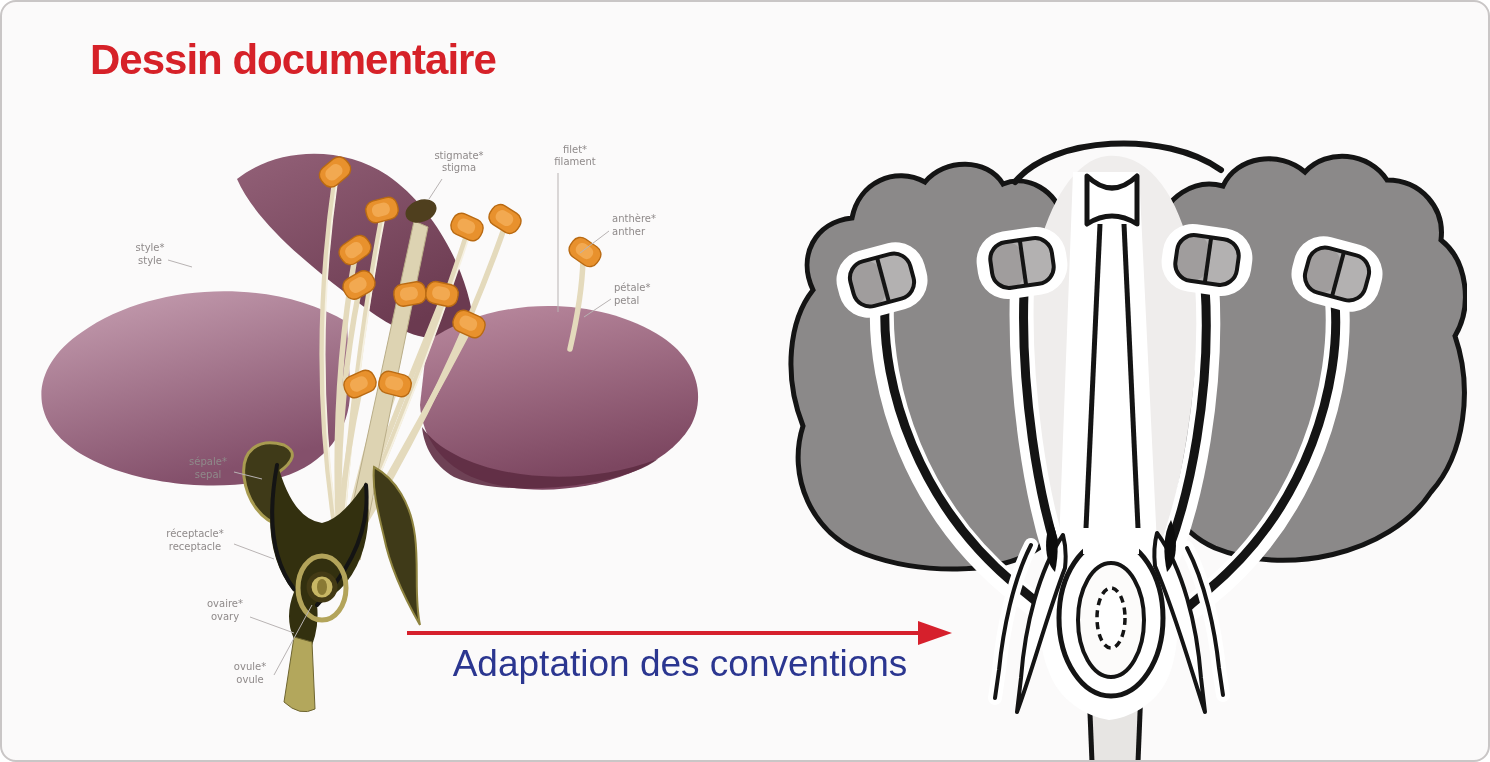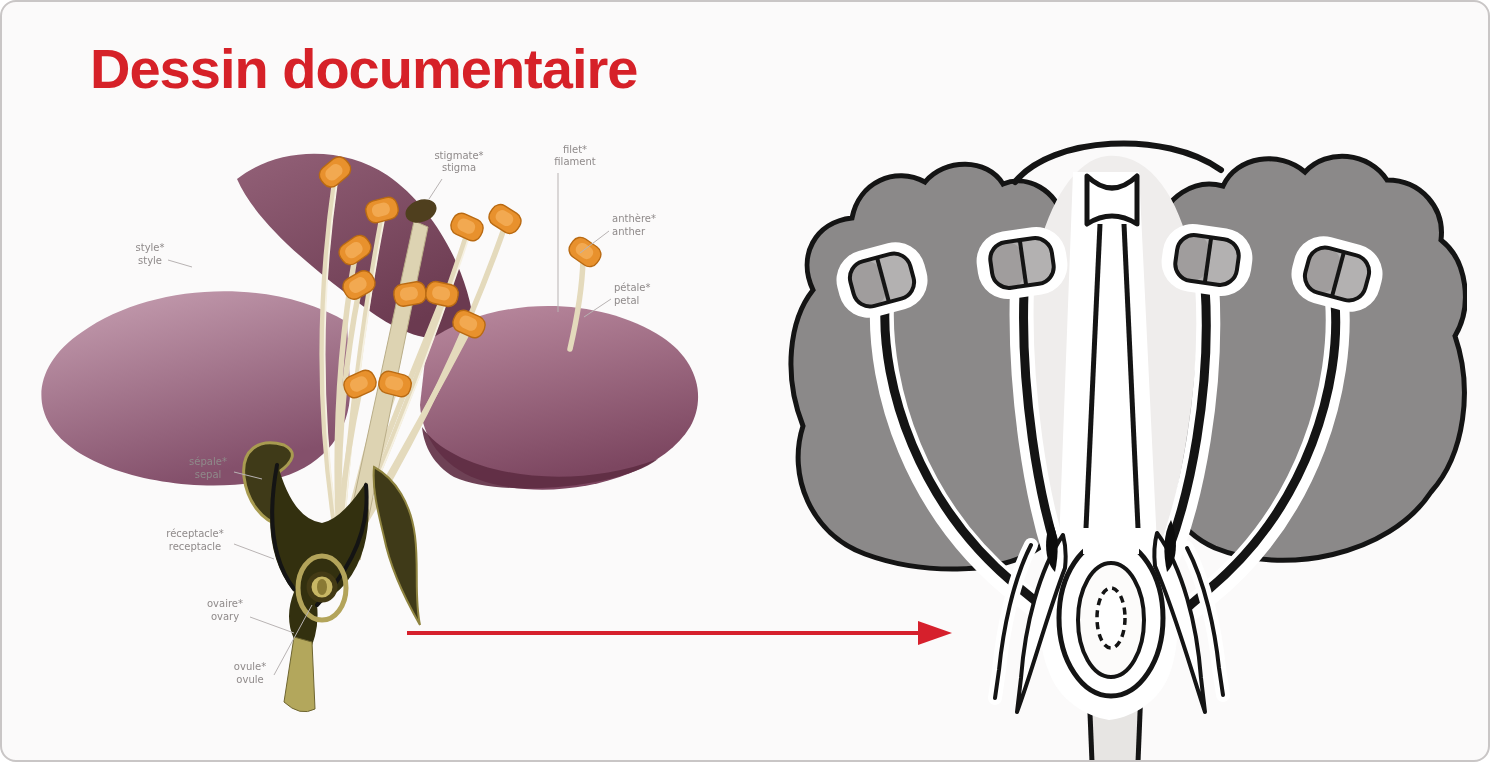--- a/index.html
+++ b/index.html
@@ -1,20 +1,20 @@
 <!DOCTYPE html>
 <html><head>
 <meta charset="utf-8">
 <style>
   html,body{margin:0;padding:0;}
   body{width:1490px;height:762px;position:relative;background:#ffffff;
        font-family:"Liberation Sans",sans-serif;}
   .page{position:absolute;inset:0;background:#fbfafa;border:2px solid #c9c6c6;
         border-radius:16px;box-sizing:border-box;overflow:hidden;}
-  .title{position:absolute;left:88px;top:34px;font-weight:bold;font-size:56px;
+  .title{position:absolute;left:88px;top:34px;font-weight:bold;font-size:42px;
          letter-spacing:-1px;color:#d62128;white-space:nowrap;}
   .caption{position:absolute;left:398px;top:641px;width:560px;text-align:center;
            font-size:37px;color:#2b3690;white-space:nowrap;}
   .doc-svg{position:absolute;left:20px;top:125px;}
   .sch-svg{position:absolute;left:765px;top:118px;}
   .arrow-svg{position:absolute;left:400px;top:613px;}
   .lbl{font-family:"DejaVu Sans",sans-serif;font-size:10px;fill:#8f8a8a;}
   .leader{stroke:#b8b3b3;stroke-width:1;fill:none;}
   .ink{stroke:#141414;fill:none;stroke-linecap:round;stroke-linejoin:round;}
   .halo{stroke:#ffffff;fill:none;stroke-linecap:round;}
@@ -174,20 +174,21 @@
       <line class="leader" x1="252" y1="548" x2="290" y2="478"></line>
       <text class="lbl" text-anchor="middle" x="228" y="543">ovule*</text>
       <text class="lbl" text-anchor="middle" x="228" y="556">ovule</text>
     </g>
   </svg>
 
   <svg class="arrow-svg" width="560" height="36" viewBox="0 0 560 36">
     <line x1="5" y1="18" x2="518" y2="18" stroke-width="4" stroke="#d6202c"></line>
     <polygon points="516,6 550,18 516,30" fill="#d6202c"></polygon>
   </svg>
+  <div class="caption">Adaptation des conventions</div>
 
   <svg class="sch-svg" width="700" height="644" viewBox="0 0 700 644">
 
     <path stroke="#141414" stroke-width="5" d="M296,100 C290,70 260,54 236,64 C220,38 178,38 158,62 C128,46 92,62 85,98
              C48,102 30,136 46,170 C22,200 16,256 36,306 C20,356 44,414 98,434
              C152,454 232,456 272,428 C290,410 297,378 296,340 Z" fill="#8b8989"></path>
     <path stroke="#141414" stroke-width="5" d="M390,110 C398,76 428,58 456,66 C470,36 512,30 538,52 C560,28 602,32 620,60
              C654,60 678,88 674,120 C700,140 706,186 688,216 C706,268 698,334 664,372
              C622,436 516,456 448,428 C408,410 390,372 390,330 Z" fill="#8b8989"></path>
 

